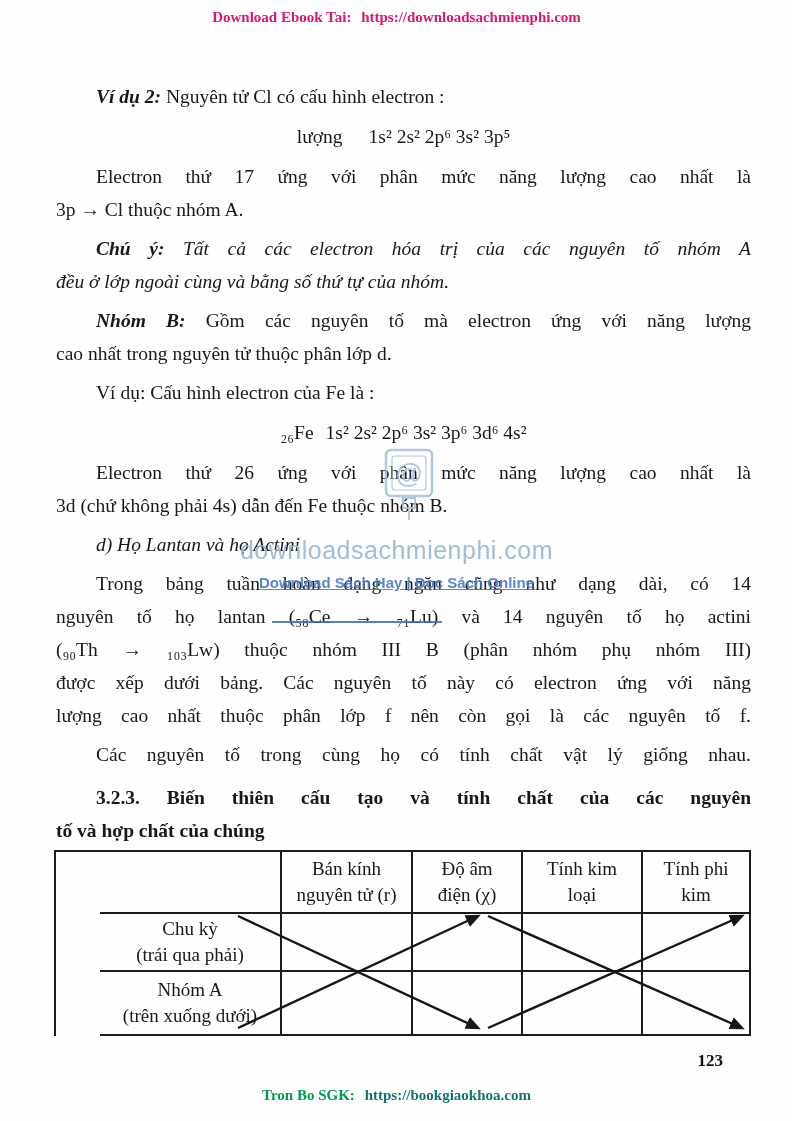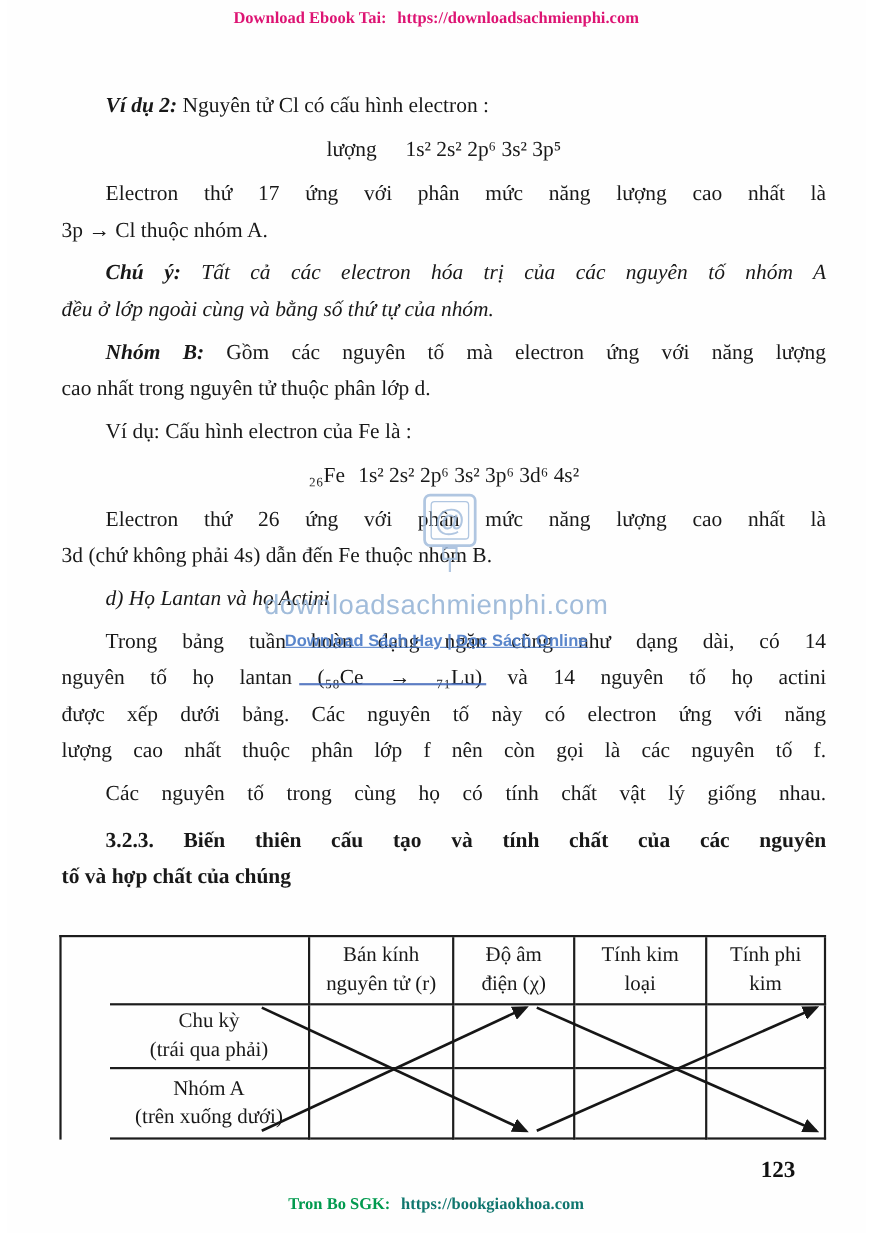--- a/index.html
+++ b/index.html
@@ -11,21 +11,21 @@
   }
   
   .header { position:absolute; top:9px; left:0; width:100%; text-align:center;
             font-size:15px; font-weight:bold; }
   .hdr-label { color:#dd1473; }
   .hdr-url { color:#dd1473; margin-left:6px; }
   .footer { position:absolute; top:1087px; left:0; width:100%; text-align:center;
             font-size:15px; font-weight:bold; }
   .ftr-label { color:#009a4e; }
   .ftr-url { color:#0f766e; margin-left:6px; }
-  .pageno { position:absolute; top:1051px; right:64px; font-size:21px; font-weight:bold; color:#111; }
+  .pageno { position:absolute; top:1051px; right:64px; font-size:17px; font-weight:bold; color:#111; }
 
   
   .content { position:absolute; top:80px; left:50px; width:695px;
              font-size:19.5px; line-height:33px; z-index:1; }
   .para { margin-top:6px; }
   .ind { text-indent:40px; }
   .j { text-align:justify; text-align-last:justify; }
   .it { font-style:italic; }
   .bi { font-weight:bold; font-style:italic; }
   .formula { margin:7px 0; display:flex; justify-content:center; gap:26px; }
@@ -105,20 +105,21 @@
       <div class="line">3d (chứ không phải 4s) dẫn đến Fe thuộc nhóm B.</div>
     </div>
 
     <div class="para">
       <div class="line ind it">d) Họ Lantan và họ Actini</div>
     </div>
 
     <div class="para">
       <div class="line ind j">Trong bảng tuần hoàn dạng ngăn cũng như dạng dài, có 14</div>
       <div class="line j">nguyên tố họ lantan (₅₈Ce → ₇₁Lu) và 14 nguyên tố họ actini</div>
+      <div class="line j">(₉₀Th → ₁₀₃Lw) thuộc nhóm III B (phân nhóm phụ nhóm III)</div>
       <div class="line j">được xếp dưới bảng. Các nguyên tố này có electron ứng với năng</div>
       <div class="line j">lượng cao nhất thuộc phân lớp f nên còn gọi là các nguyên tố f.</div>
     </div>
 
     <div class="para">
       <div class="line ind j">Các nguyên tố trong cùng họ có tính chất vật lý giống nhau.</div>
     </div>
 
     <div class="heading">
       <div class="line ind j">3.2.3. Biến thiên cấu tạo và tính chất của các nguyên</div>

